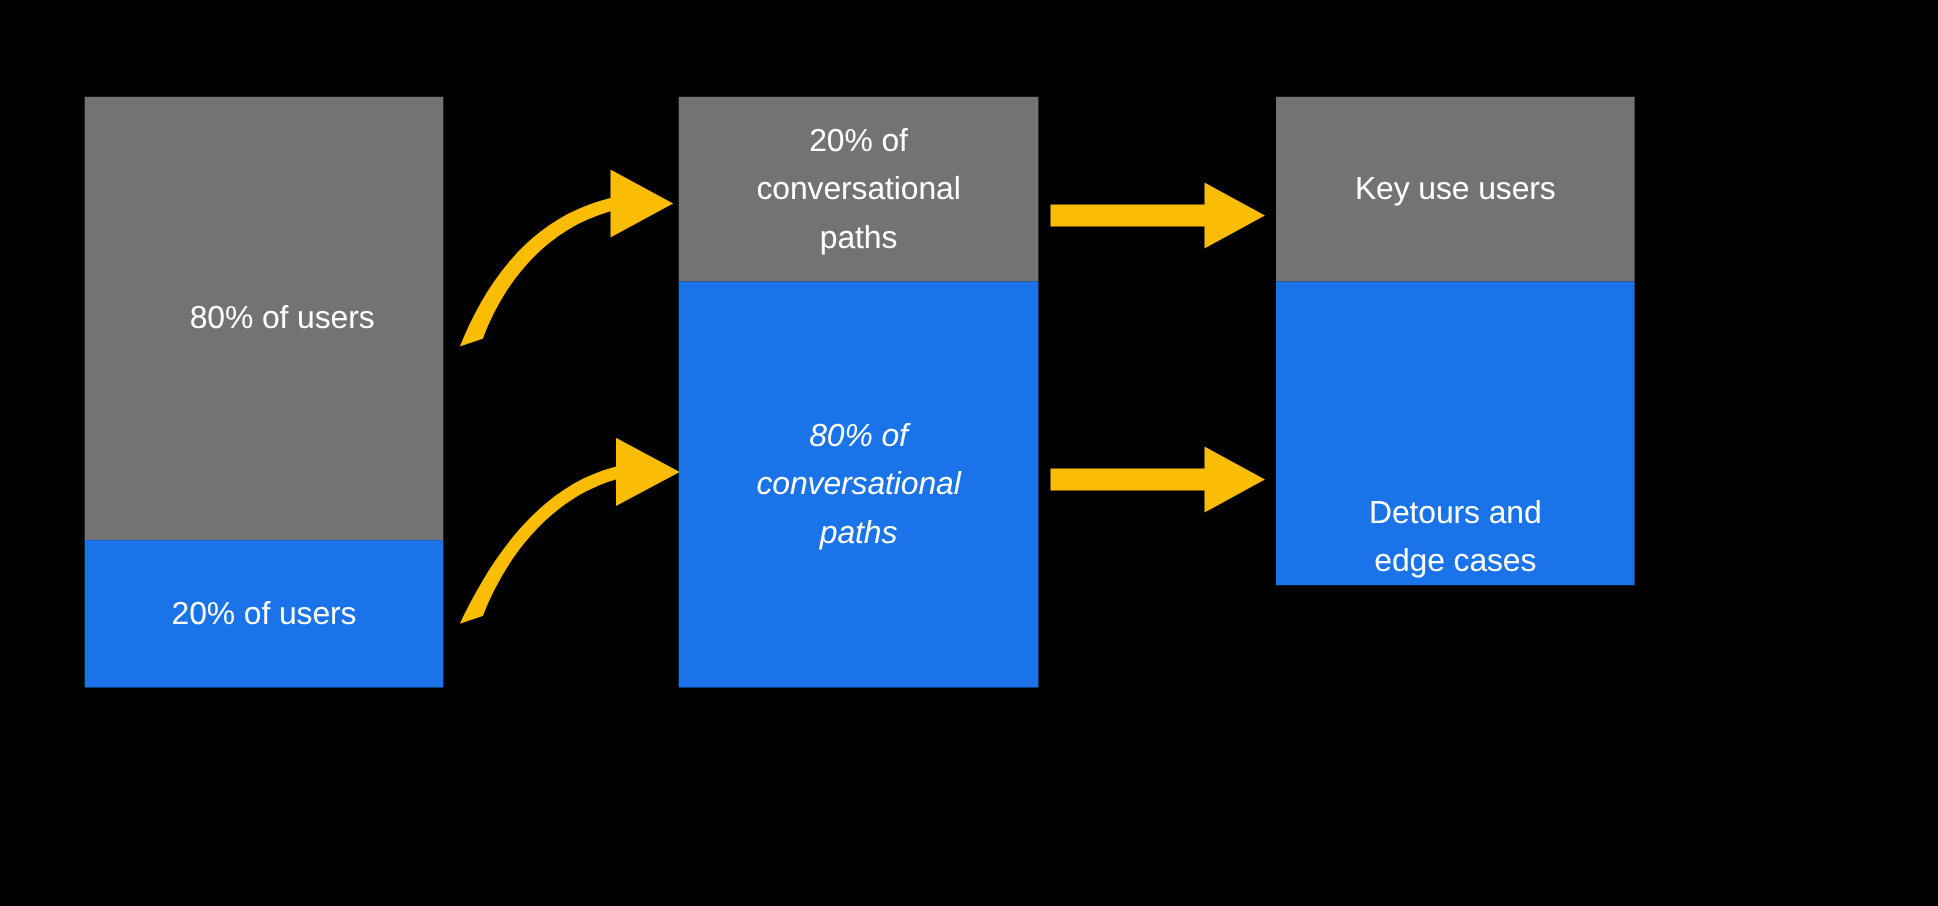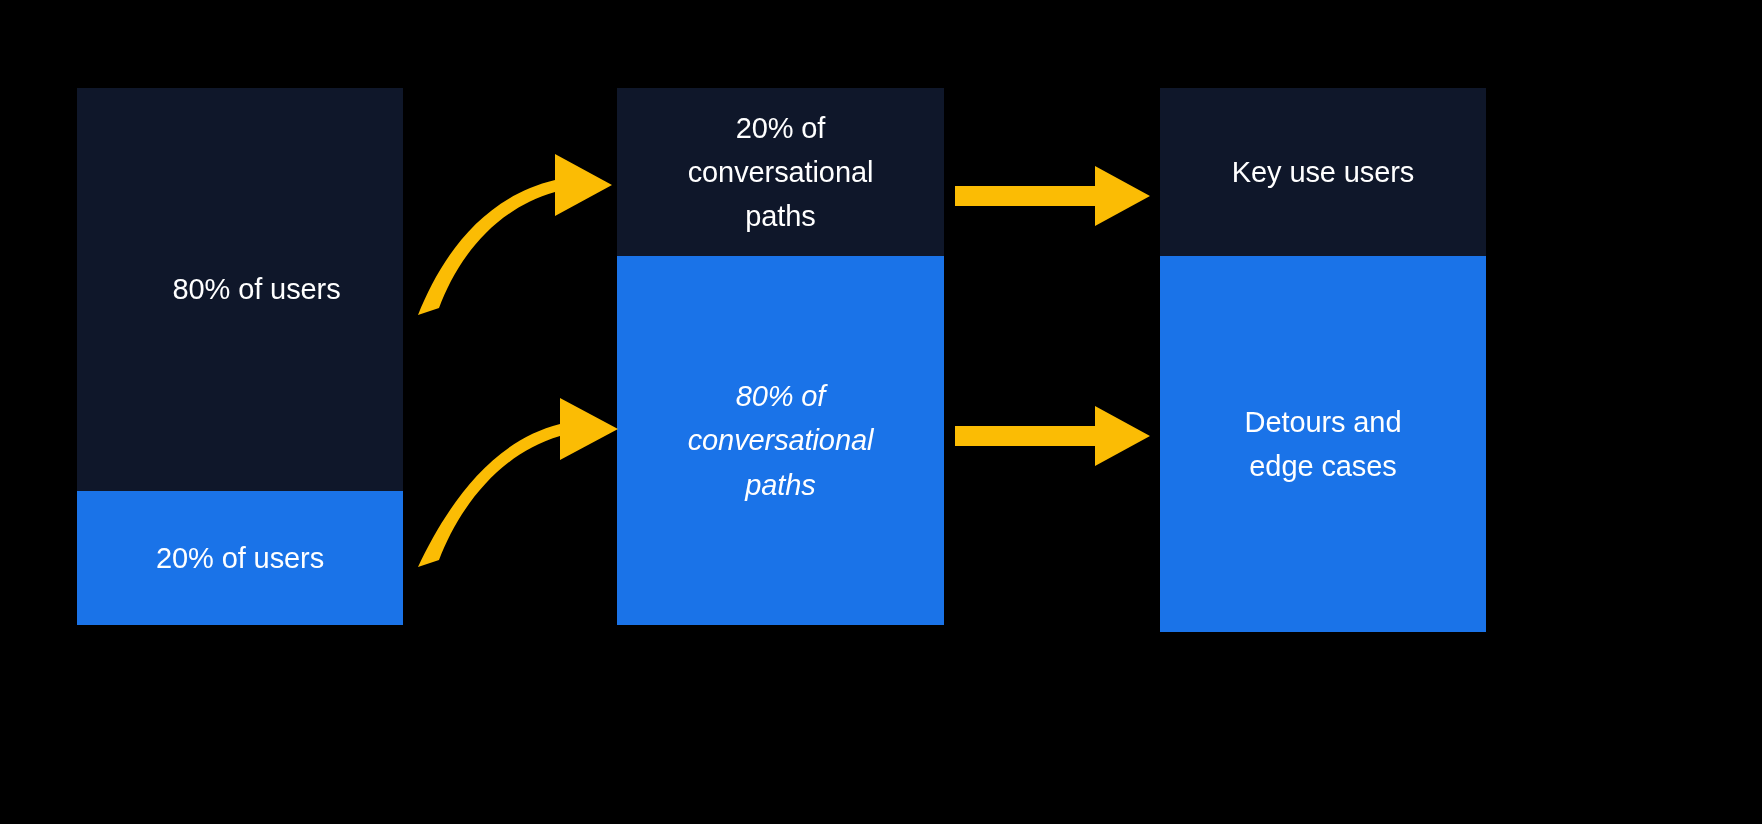--- a/index.html
+++ b/index.html
@@ -37,21 +37,21 @@
     font-family: "Liberation Sans", sans-serif;
     font-size: 29px;
     font-weight: 400;
     line-height: 1.52;
     text-align: center;
     letter-spacing: -0.1px;
     white-space: pre-line;
     padding: 0 10px;
   }
 
-  .seg-green { background: #0f172a; }
+  .seg-green { background: #737373; }
   .seg-blue  { background: #1a73e8; }
 
   
   #col-users {
     left: 77px;
     top: 88px;
     width: 326px;
     height: 537px;
   }
   #col-users .seg-green { height: 420px; padding-left: 33px; }
@@ -68,21 +68,21 @@
   #col-paths .seg-blue  { height: 369px; font-style: italic; }
 
   
   #col-outcomes {
     left: 1160px;
     top: 88px;
     width: 326px;
     height: 544px;
   }
   #col-outcomes .seg-green { height: 168px; }
-  #col-outcomes .seg-blue  { height: 376px; }
+  #col-outcomes .seg-blue  { height: 276px; align-items: flex-end; }
 
   
   .arrow-svg {
     position: absolute;
     overflow: visible;
     pointer-events: none;
   }
   #arrow-curved-top    { left: 400px;  top: 140px; width: 240px; height: 200px; }
   #arrow-curved-bottom { left: 400px;  top: 380px; width: 240px; height: 200px; }
   #arrow-straight-top    { left: 955px; top: 160px; width: 200px; height: 72px; }

